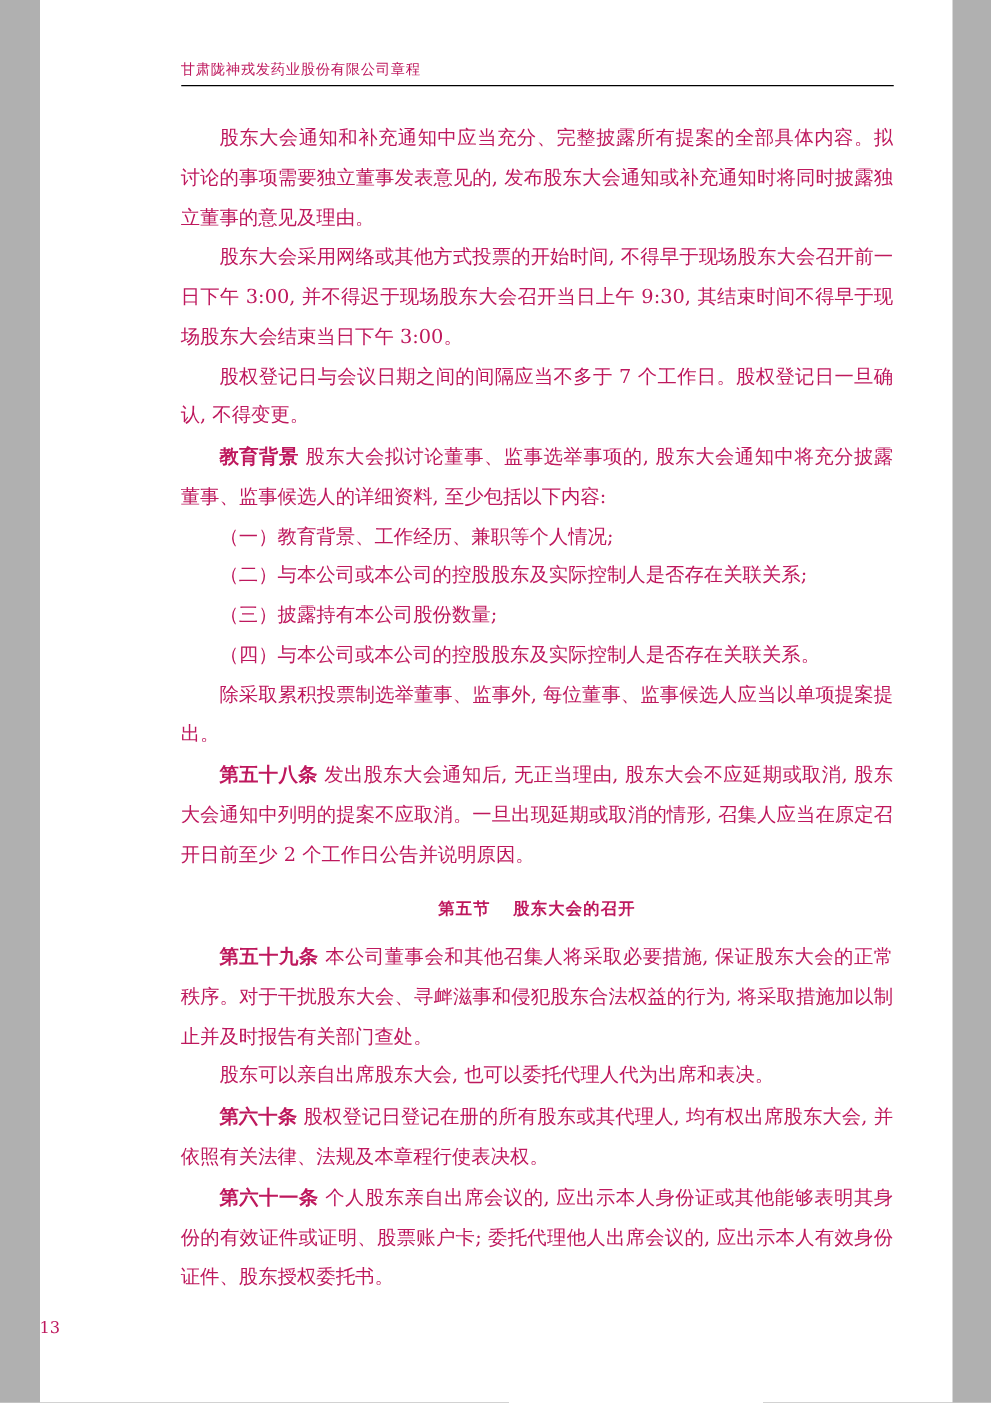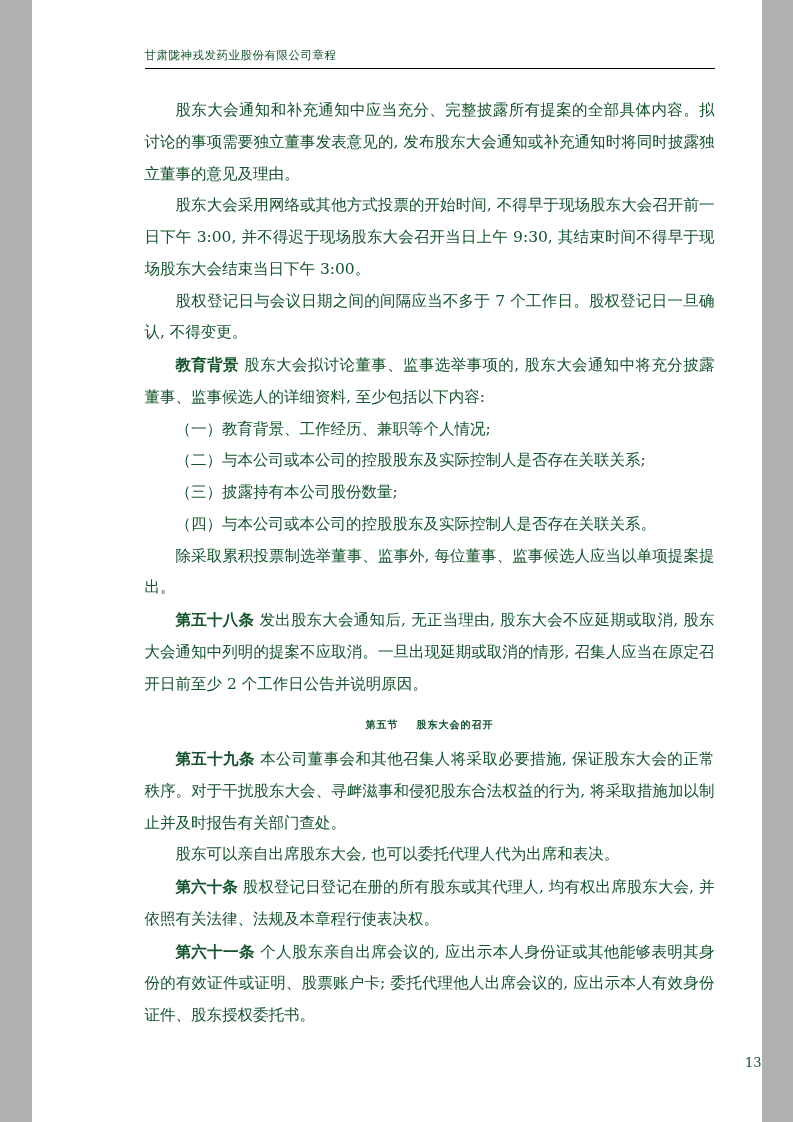--- a/index.html
+++ b/index.html
@@ -8,21 +8,21 @@
     background: #b0b0b0;
   }
   .page {
     width: 730px;
     height: 1122px;
     background: #ffffff;
     margin: 0 auto;
     position: relative;
     box-sizing: border-box;
     font-family: "DejaVu Serif", "Liberation Serif", serif;
-    color: #14532d;
+    color: #be185d;
     overflow: hidden;
   }
   .content {
     position: absolute;
     left: 113px;
     top: 48px;
     width: 570px;
   }
   .header {
     font-size: 11.5px;
@@ -41,34 +41,34 @@
   p.para {
     margin: 0 0 0 0;
     text-indent: 2em;
   }
   .bold {
     font-weight: bold;
   }
   .section-title {
     text-align: center;
     font-weight: bold;
-    font-size: 10px;
+    font-size: 13px;
     margin: 14px 0 8px 0;
     letter-spacing: 1px;
   }
   .section-title .gap {
     display: inline-block;
     width: 18px;
   }
   .page-number {
     position: absolute;
     bottom: 52px;
     left: 0;
     width: 100%;
-    text-align: right;
+    text-align: left;
     font-size: 13px;
     font-family: "DejaVu Serif", "Liberation Serif", serif;
   }
 </style>
 </head>
 <body>
 
 <div class="page">
 
   <div class="content">

